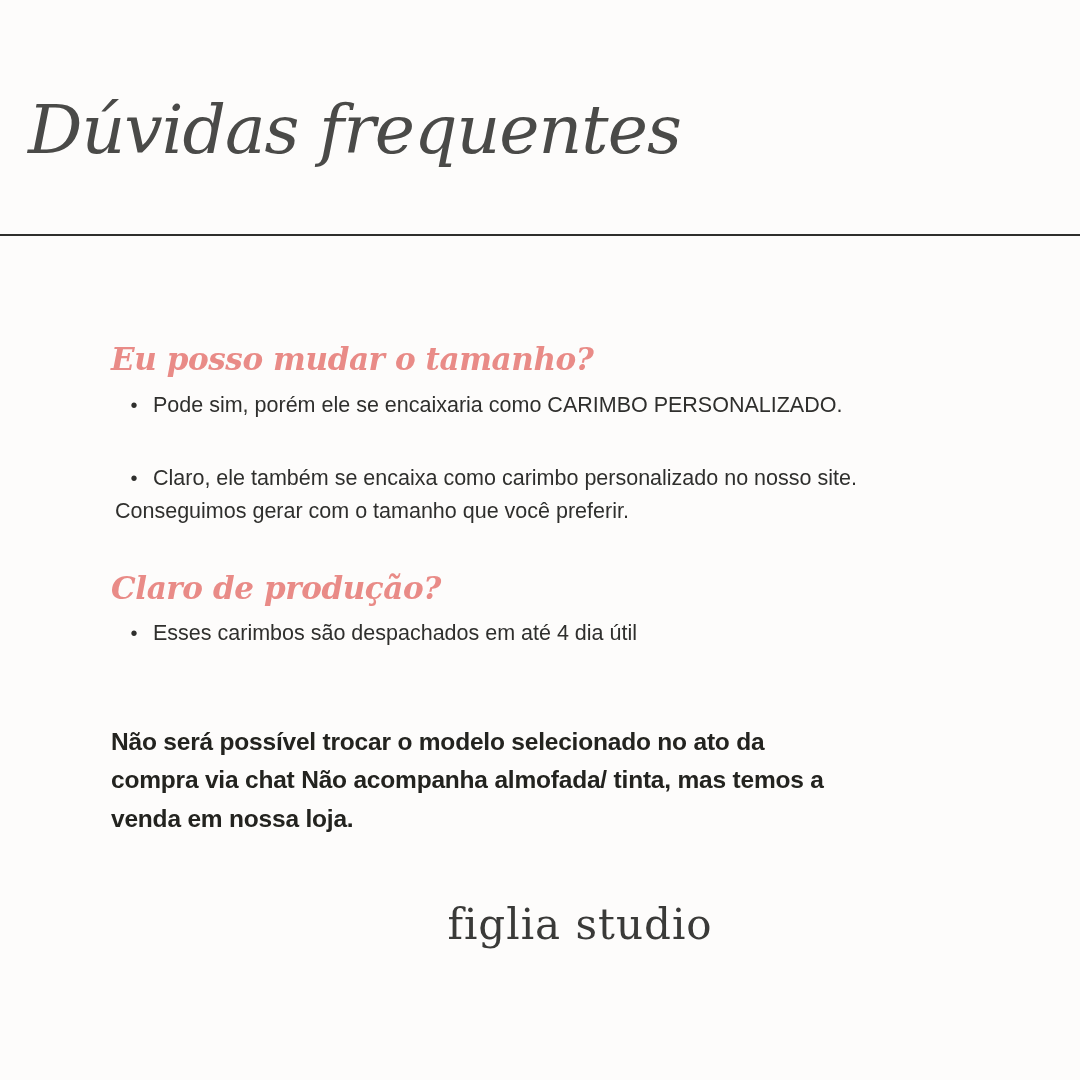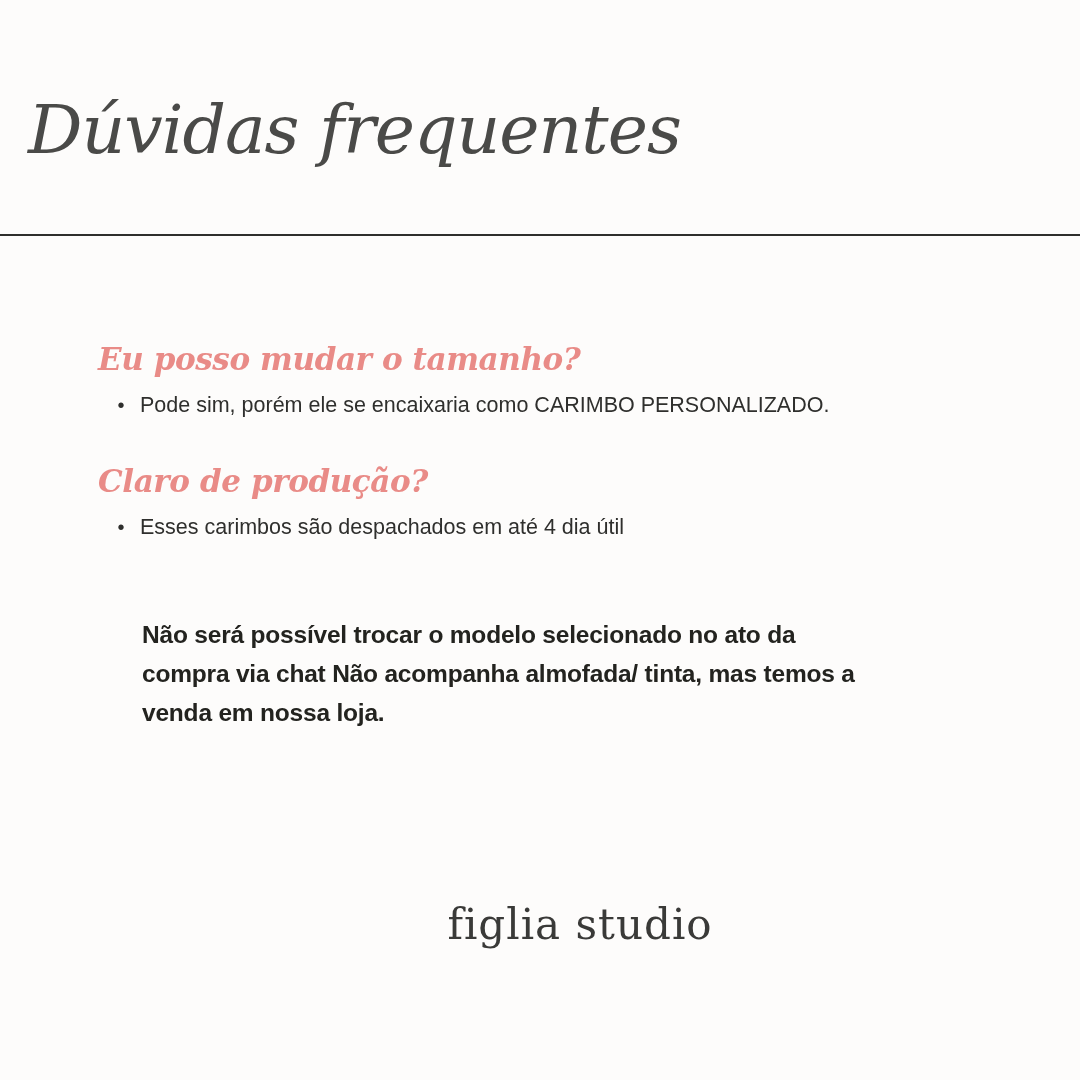--- a/index.html
+++ b/index.html
@@ -50,21 +50,21 @@
     left: 0;
     width: 1080px;
     height: 2px;
     background: #2e2e2c;
   }
 
   
   .content {
     position: absolute;
     top: 340px;
-    left: 98px;
+    left: 111px;
     width: 860px;
   }
 
   .faq-block {
     margin-bottom: 34px;
   }
   .faq-q {
     font-family: "DejaVu Serif", "Liberation Serif", serif;
     font-style: italic;
     font-weight: 700;
@@ -98,21 +98,20 @@
 
   .closing {
     margin-top: 72px;
     font-family: "Liberation Sans", sans-serif;
     font-weight: 700;
     font-size: 24.5px;
     color: #23231f;
     line-height: 1.58;
     letter-spacing: -0.2px;
     max-width: 720px;
-    margin-left: 44px;
   }
 
   .footer {
     position: absolute;
     top: 900px;
     left: 0;
     width: 1080px;
     text-align: center;
     padding-left: 40px;
   }
@@ -136,20 +135,21 @@
   <div class="divider"></div>
 
   <div class="content">
 
     <div class="faq-block q1">
       <p class="faq-q">Eu posso mudar o tamanho?</p>
       <p class="faq-a"><span class="bullet">•</span><span>Pode sim, porém ele se encaixaria como  CARIMBO PERSONALIZADO.</span></p>
     </div>
 
     <div class="faq-block q2">
+      <p class="faq-a"><span class="bullet">•</span><span>Claro, ele também se encaixa como carimbo personalizado no nosso site. Conseguimos gerar com o tamanho que você preferir.</span></p>
     </div>
 
     <div class="faq-block q3">
       <p class="faq-q">Claro de produção?</p>
       <p class="faq-a"><span class="bullet">•</span><span>Esses carimbos são despachados em até 4 dia útil</span></p>
     </div>
 
     <div class="closing">Não será possível trocar o modelo selecionado no ato da compra via chat Não acompanha almofada/ tinta, mas temos a venda em nossa loja.</div>
 
   </div>

